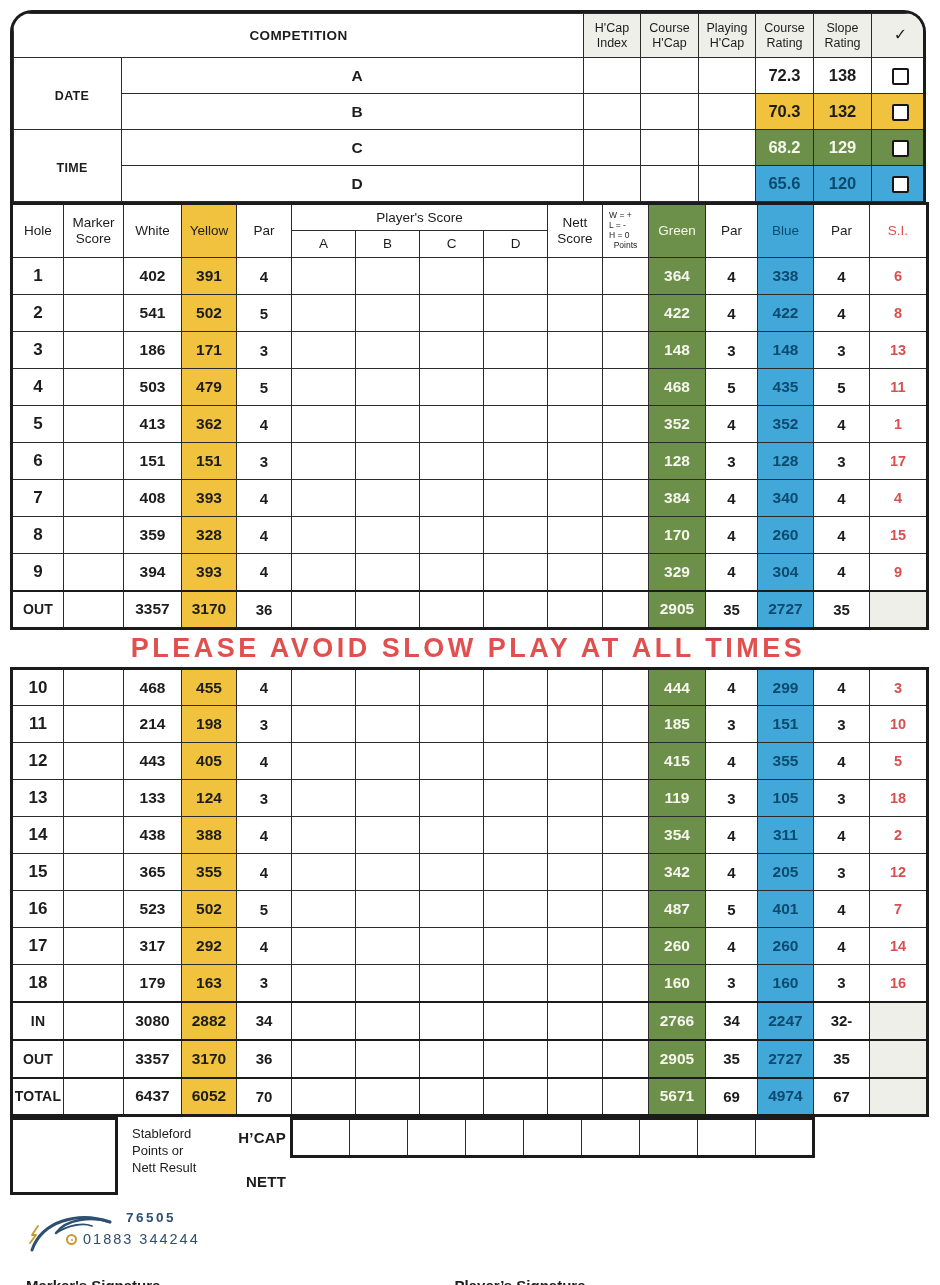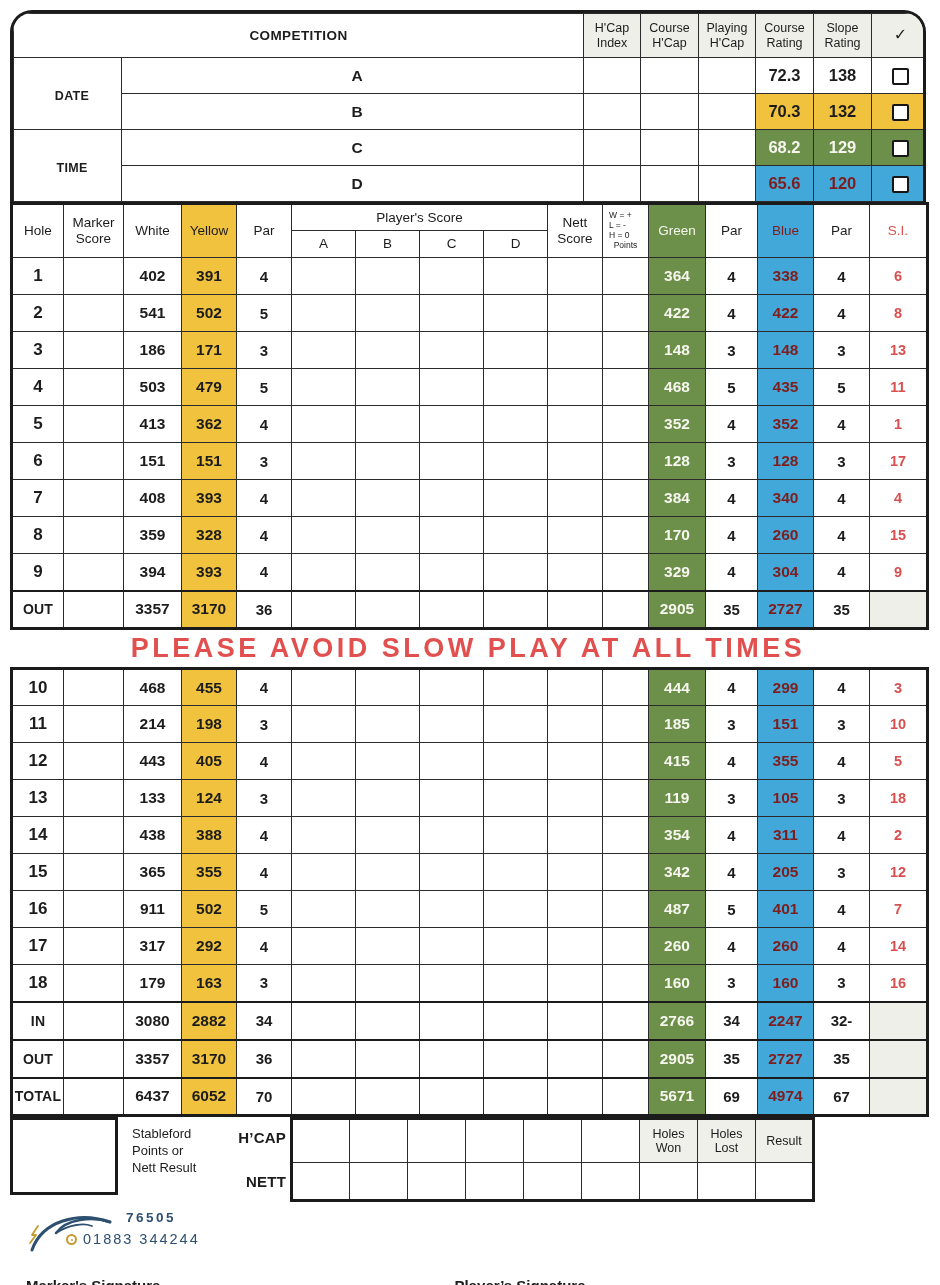--- a/index.html
+++ b/index.html
@@ -12,21 +12,21 @@
   table.top { border-collapse: collapse; table-layout: fixed; width: 916px; }
   table.top td { border: 1px solid #2b2b2b; vertical-align: middle; text-align: center; overflow: hidden; }
   .comp-cell { text-align: left; font-weight: bold; font-size: 13.5px; letter-spacing: .4px; padding-left: 0; }
   .hdr { background: #EFEFEA; font-size: 12.5px; line-height: 1.18; }
   .grp { text-align: left; vertical-align: top; font-weight: bold; font-size: 12.5px; padding: 5px 0 0 9px; letter-spacing: .3px; }
   .tee-name { text-align: left; font-weight: bold; font-size: 15.5px; padding-left: 9px; }
   .rate { font-weight: bold; font-size: 16.5px; }
   .box { display: inline-block; width: 17px; height: 17px; background: #fff; border: 2.5px solid #161616; border-radius: 2px; vertical-align: middle; }
   .bg-yellow { background: #F0C23D; }
   .bg-green  { background: #6C8F4A; color: #F6F6EE; }
-  .bg-blue   { background: #41A8D9; color: #7f1d1d; }
+  .bg-blue   { background: #41A8D9; color: #0c4a6e; }
 
   
   table.score { border-collapse: collapse; table-layout: fixed; width: 916px; border: 3px solid #1b1b1b; background: #fff; }
   .score th, .score td { border: 1px solid #2b2b2b; text-align: center; vertical-align: middle; padding: 0; overflow: hidden; }
   .score thead tr.h1 { height: 27px; } .score thead tr.h2 { height: 27px; }
   .score thead th { font-weight: normal; font-size: 13.5px; line-height: 1.15; }
   .score tbody tr { height: 37px; }
   .score tbody tr.sum { height: 38px; }
   .score tbody tr.sum td { border-top: 2px solid #1b1b1b; }
   .c-hole { font-weight: bold; font-size: 17px; }
@@ -517,21 +517,21 @@
           <td></td>
           <td class="c-dist bg-green">342</td>
           <td class="c-par">4</td>
           <td class="c-dist bg-blue">205</td>
           <td class="c-par">3</td>
           <td class="c-si">12</td>
         </tr>
         <tr>
           <td class="c-hole">16</td>
           <td></td>
-          <td class="c-dist">911</td>
+          <td class="c-dist">523</td>
           <td class="c-dist bg-yellow">502</td>
           <td class="c-par">5</td>
           <td></td>
           <td></td>
           <td></td>
           <td></td>
           <td></td>
           <td></td>
           <td class="c-dist bg-green">487</td>
           <td class="c-par">5</td>
@@ -647,37 +647,20 @@
           <col style="width:58px">
           <col style="width:58px">
           <col style="width:58px">
           <col style="width:58px">
           <col style="width:58px">
         <col style="width:58px">
           <col style="width:58px">
           <col style="width:58px">
       </colgroup>
       <tbody>
-          <tr class="r1">
-        <td></td>
-        <td></td>
-        <td></td>
-        <td></td>
-        <td></td>
-        <td></td>
-        <td class="bh">
-          <div>Holes</div>
-          <div>Won</div>
-        </td>
-        <td class="bh">
-          <div>Holes</div>
-          <div>Lost</div>
-        </td>
-        <td class="bh">Result</td>
-      </tr>
       <tr class="r2">
         <td></td>
         <td></td>
         <td></td>
         <td></td>
         <td></td>
         <td></td>
         <td></td>
         <td></td>
         <td></td>

